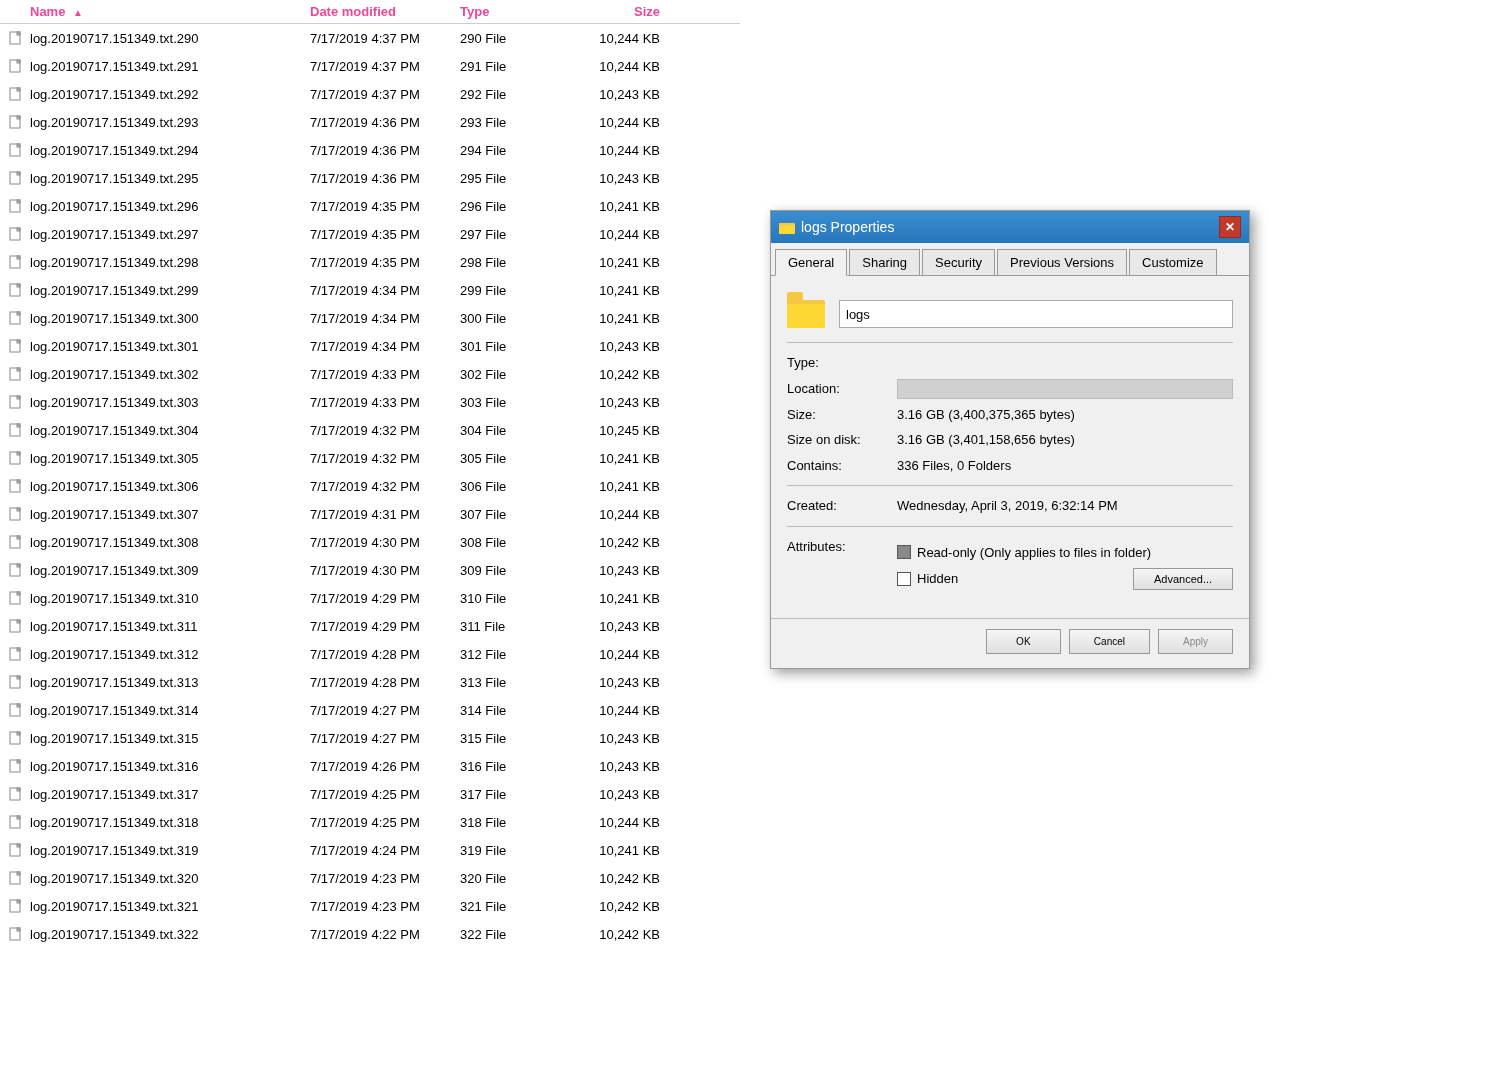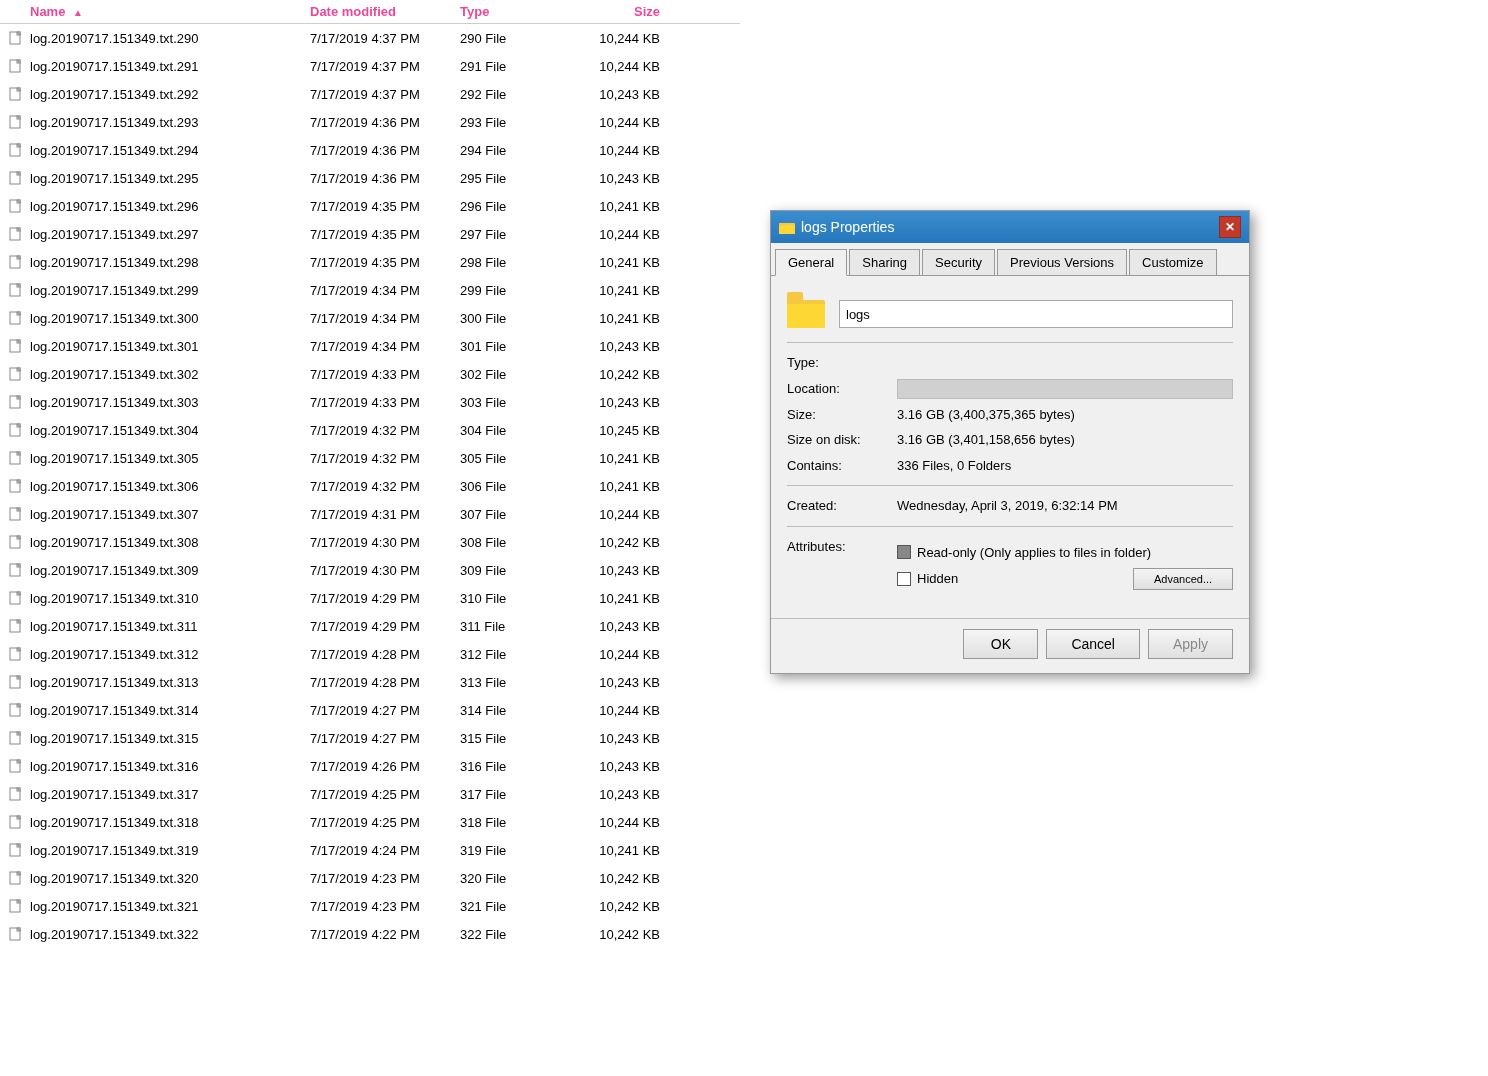--- a/index.html
+++ b/index.html
@@ -297,21 +297,21 @@
       padding: 10px 16px 14px;
       border-top: 1px solid #bbb;
       background: #f0f0f0;
     }
 
     .footer-btn {
       padding: 6px 24px;
       background: linear-gradient(to bottom, #f5f5f5, #e0e0e0);
       border: 1px solid #999;
       cursor: pointer;
-      font-size: 14px;
+      font-size: 10px;
       min-width: 75px;
     }
 
     .footer-btn.apply { color: #888; }
   </style>
 </head>
 <body>
 
 <div class="file-list-area">
   <div class="file-list-header">

